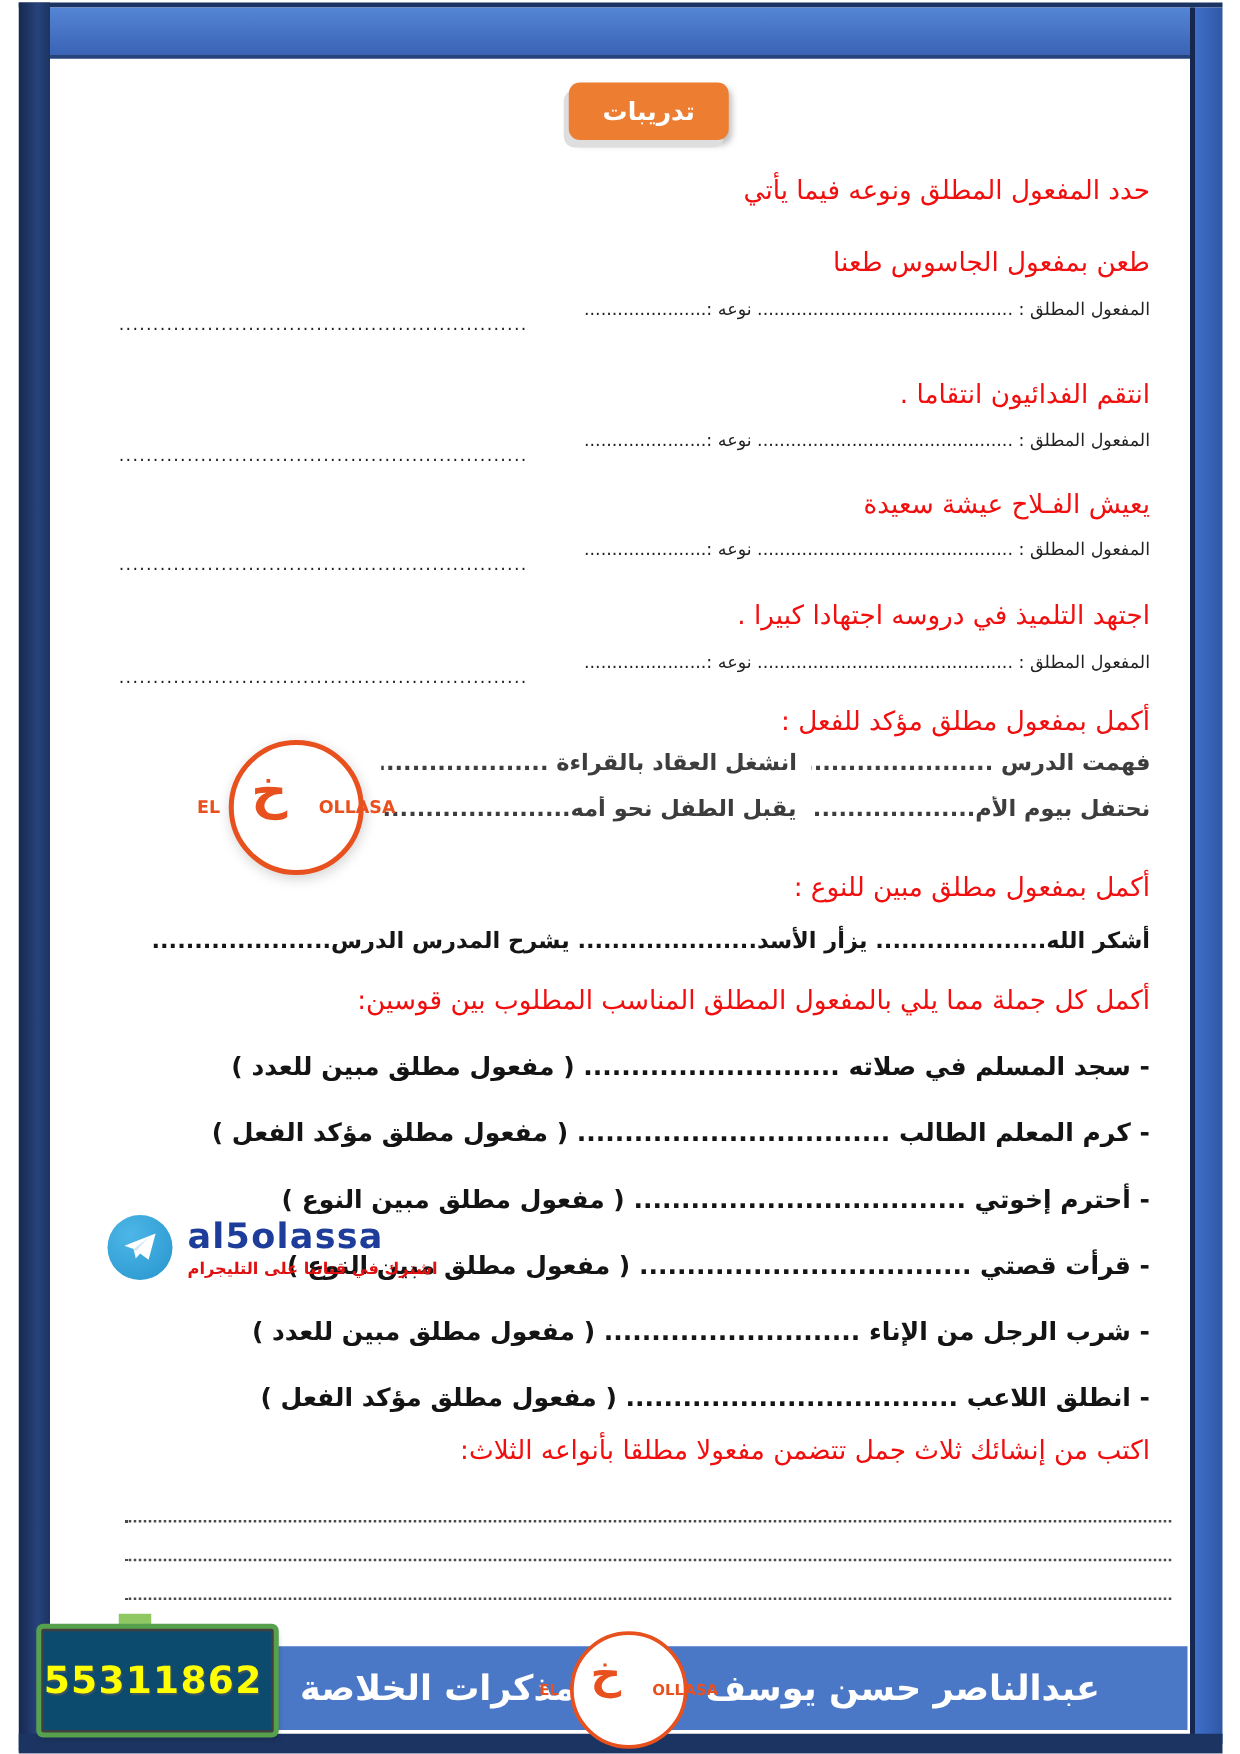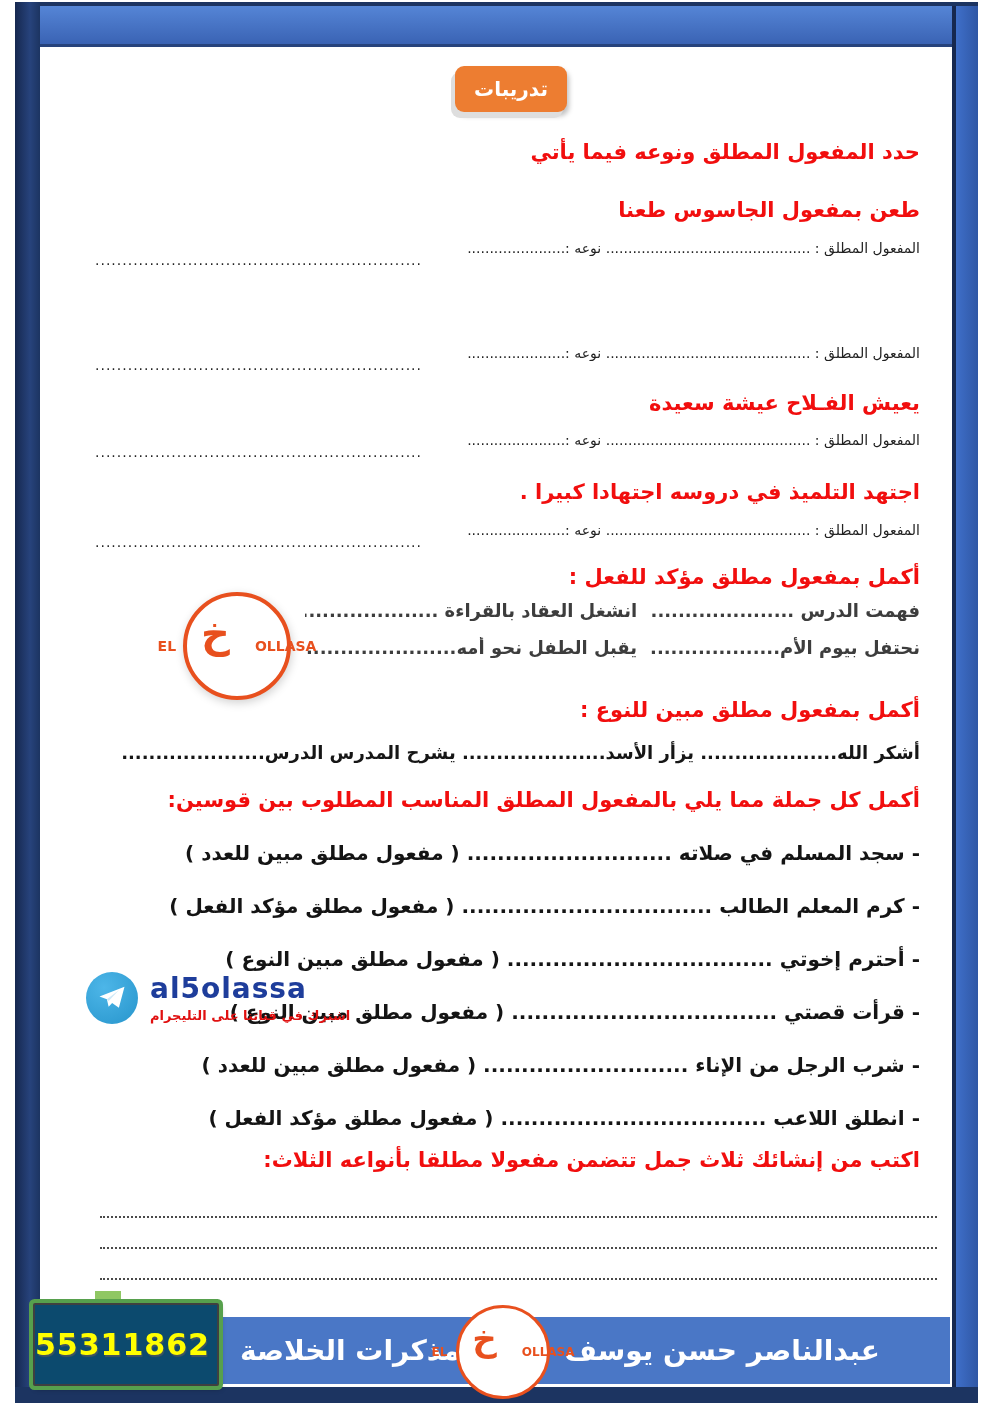--- a/index.html
+++ b/index.html
@@ -9,26 +9,26 @@
   .frame-top{position:absolute;left:15px;right:14px;top:2px;height:4px;background:#1c3461;}
   .frame-left{position:absolute;left:15px;top:2px;bottom:2px;width:25px;
               background:linear-gradient(90deg,#16284f,#27437c 60%,#1c3461);}
   .frame-right{position:absolute;right:14px;top:6px;bottom:8px;width:26px;
                background:linear-gradient(90deg,#16284f 0 4px,#3f6fc9 4px,#2f57a5);}
   .frame-bottom{position:absolute;left:15px;right:14px;bottom:0;height:16px;background:#1c3461;}
   .header-bar{position:absolute;left:40px;right:40px;top:6px;height:38px;
               background:linear-gradient(180deg,#5585d6,#3a63b4);
               border-bottom:3px solid #27437c;z-index:2;}
   
-  .badge{position:absolute;left:455px;top:66px;width:112px;height:46px;background:#ED7D31;
+  .badge{position:absolute;left:455px;top:66px;width:128px;height:46px;background:#ED7D31;
          border-radius:9px;color:#fff;font-weight:bold;font-size:20px;display:flex;
          align-items:center;justify-content:center;
          box-shadow:-4px 6px 0 #dedede,2px 4px 5px rgba(0,0,0,.25);}
   
-  .red-h{position:absolute;right:72px;color:#f10e0e;font-weight:bold;font-size:21px;
+  .red-h{position:absolute;right:72px;color:#f10e0e;font-weight:normal;font-size:21px;
          direction:rtl;text-align:right;white-space:nowrap;}
   .answer{position:absolute;right:72px;left:95px;color:#222;font-size:14px;}
   .answer .main{direction:rtl;text-align:right;white-space:nowrap;overflow:hidden;}
   .answer .ovf{direction:ltr;text-align:left;white-space:nowrap;overflow:hidden;
                margin-top:-4px;letter-spacing:1px;}
   .ex2-grid{position:absolute;left:305px;right:72px;top:600px;}
   .ex2-row{display:flex;justify-content:space-between;direction:rtl;margin-bottom:16px;
            color:#3d3d3d;font-weight:bold;font-size:18px;}
   .ex2-row span{white-space:nowrap;overflow:hidden;}
   .ex2-row .r{flex:0 0 44%;text-align:right;}
@@ -86,20 +86,21 @@
   <div class="badge">تدريبات</div>
 
   <div class="red-h" style="top:140px;">حدد المفعول المطلق ونوعه فيما يأتي</div>
 
   <div class="red-h" style="top:198px;">طعن بمفعول الجاسوس طعنا</div>
   <div class="answer" style="top:240px;">
     <div class="main">المفعول المطلق : ..............................................    نوعه  :......................</div>
     <div class="ovf">............................................................</div>
   </div>
 
+  <div class="red-h" style="top:303px;">انتقم الفدائيون انتقاما .</div>
   <div class="answer" style="top:345px;">
     <div class="main">المفعول المطلق : ..............................................    نوعه  :......................</div>
     <div class="ovf">............................................................</div>
   </div>
 
   <div class="red-h" style="top:391px;">يعيش الفـلاح عيشة سعيدة</div>
   <div class="answer" style="top:432px;">
     <div class="main">المفعول المطلق : ..............................................    نوعه  :......................</div>
     <div class="ovf">............................................................</div>
   </div>

